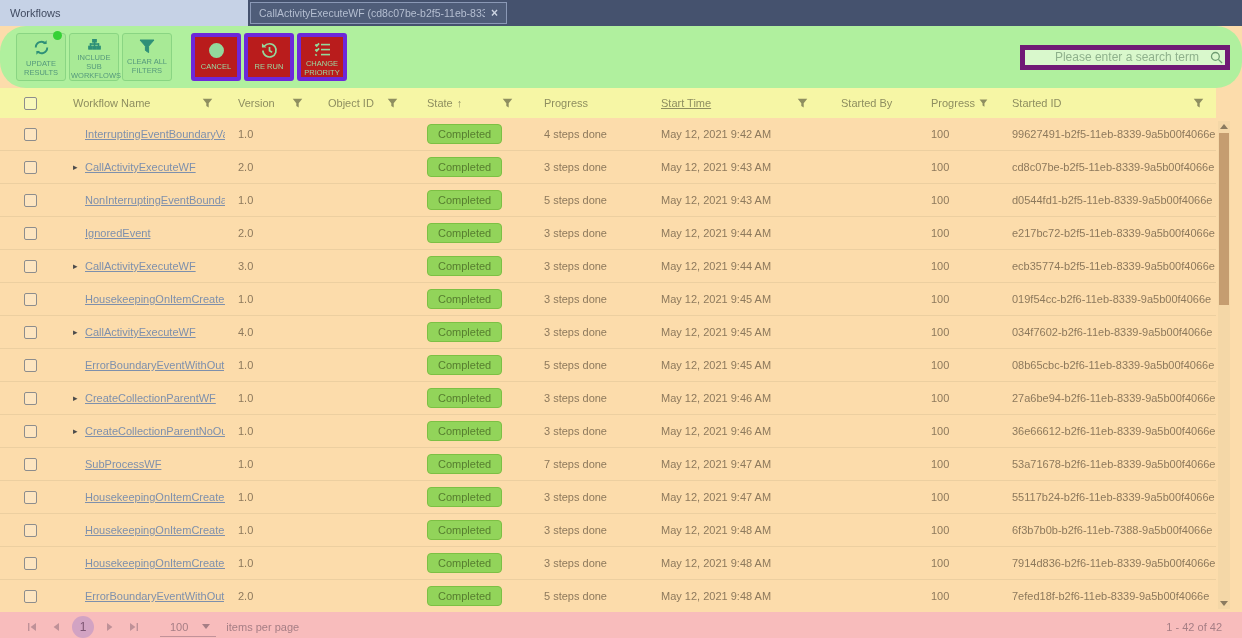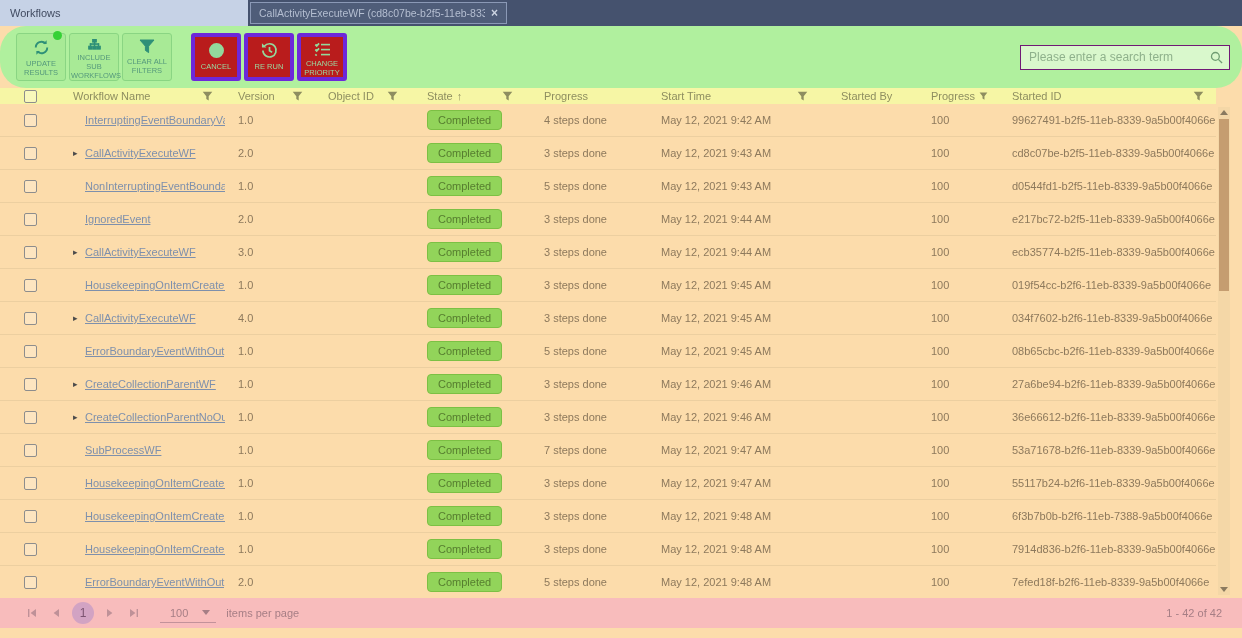--- a/index.html
+++ b/index.html
@@ -20,37 +20,37 @@
   .tbtn.off { background:#b91c1c; border:4px solid #6d28d9; }
   .tbtn .lbl { font-size:7.5px; line-height:9px; text-align:center; margin-top:3px; width:46px; }
   .tbtn.on  .lbl { color:#55997c; }
   .tbtn.off .lbl { color:#9bd8a0; }
   .tbtn.on  svg { stroke:#2e9078; fill:#2e9078; }
   .tbtn.off svg { stroke:#93d99c; fill:#93d99c; }
   .grp-gap { width:16px; }
   .dot { position:absolute; top:-3px; right:3px; width:9px; height:9px; border-radius:50%; background:#35d135; }
   .spacer { flex:1; }
   .search { position:relative; width:210px; height:25px; }
-  .search input { width:100%; height:100%; background:#d9f8cc; border:1px solid #701a75; font-size:12px; padding:0 26px 0 8px; color:#4e7a52; font-family:"Liberation Sans", sans-serif; }
+  .search input { width:100%; height:100%; background:#d9f8cc; border:5px solid #701a75; font-size:12px; padding:0 26px 0 8px; color:#4e7a52; font-family:"Liberation Sans", sans-serif;text-align:right; }
   .search input::placeholder { color:#8fb18c; }
   .search svg { position:absolute; right:7px; top:6px; }
 
   
   .grid-cols { display:grid; grid-template-columns:60px 165px 90px 95px 115px 105px 190px 85px 95px 1fr; }
-  .thead { height:16px; background:#f6f6a5; color:#8e8e60; font-size:11px; flex:0 0 auto; width:1216px; }
+  .thead { height:30px; background:#f6f6a5; color:#8e8e60; font-size:11px; flex:0 0 auto; width:1216px; }
   .hcell { display:flex; align-items:center; gap:4px; padding-right:12px; cursor:pointer; }
   .hcell .hlabel { white-space:nowrap; }
   .hcell .funnel { margin-left:auto; }
   .h-check { padding-left:24px; }
   .h-name { padding-left:13px; }
   .h-version { padding-left:13px; }
   .h-object { padding-left:13px; }
   .h-state { padding-left:17px; }
   .h-progress { padding-left:19px; }
-  .h-start { padding-left:31px; }
+  .h-start { padding-left:31px;text-decoration:underline; }
   .h-startedby { padding-left:21px; }
   .h-priority { padding-left:26px; }
   .h-instance { padding-left:12px; }
   .sort-arrow { font-size:11px; }
 
   .body-wrap { position:relative; height:494px; flex:0 0 auto; overflow:hidden; background:#fcdcab; }
   .rows { width:1216px; }
   .row { height:33px; border-bottom:1px solid #eccfa0; color:#8d795c; font-size:11px; }
   .row .cell { display:flex; align-items:center; overflow:hidden; white-space:nowrap; }
   .c-check { padding-left:24px; }

